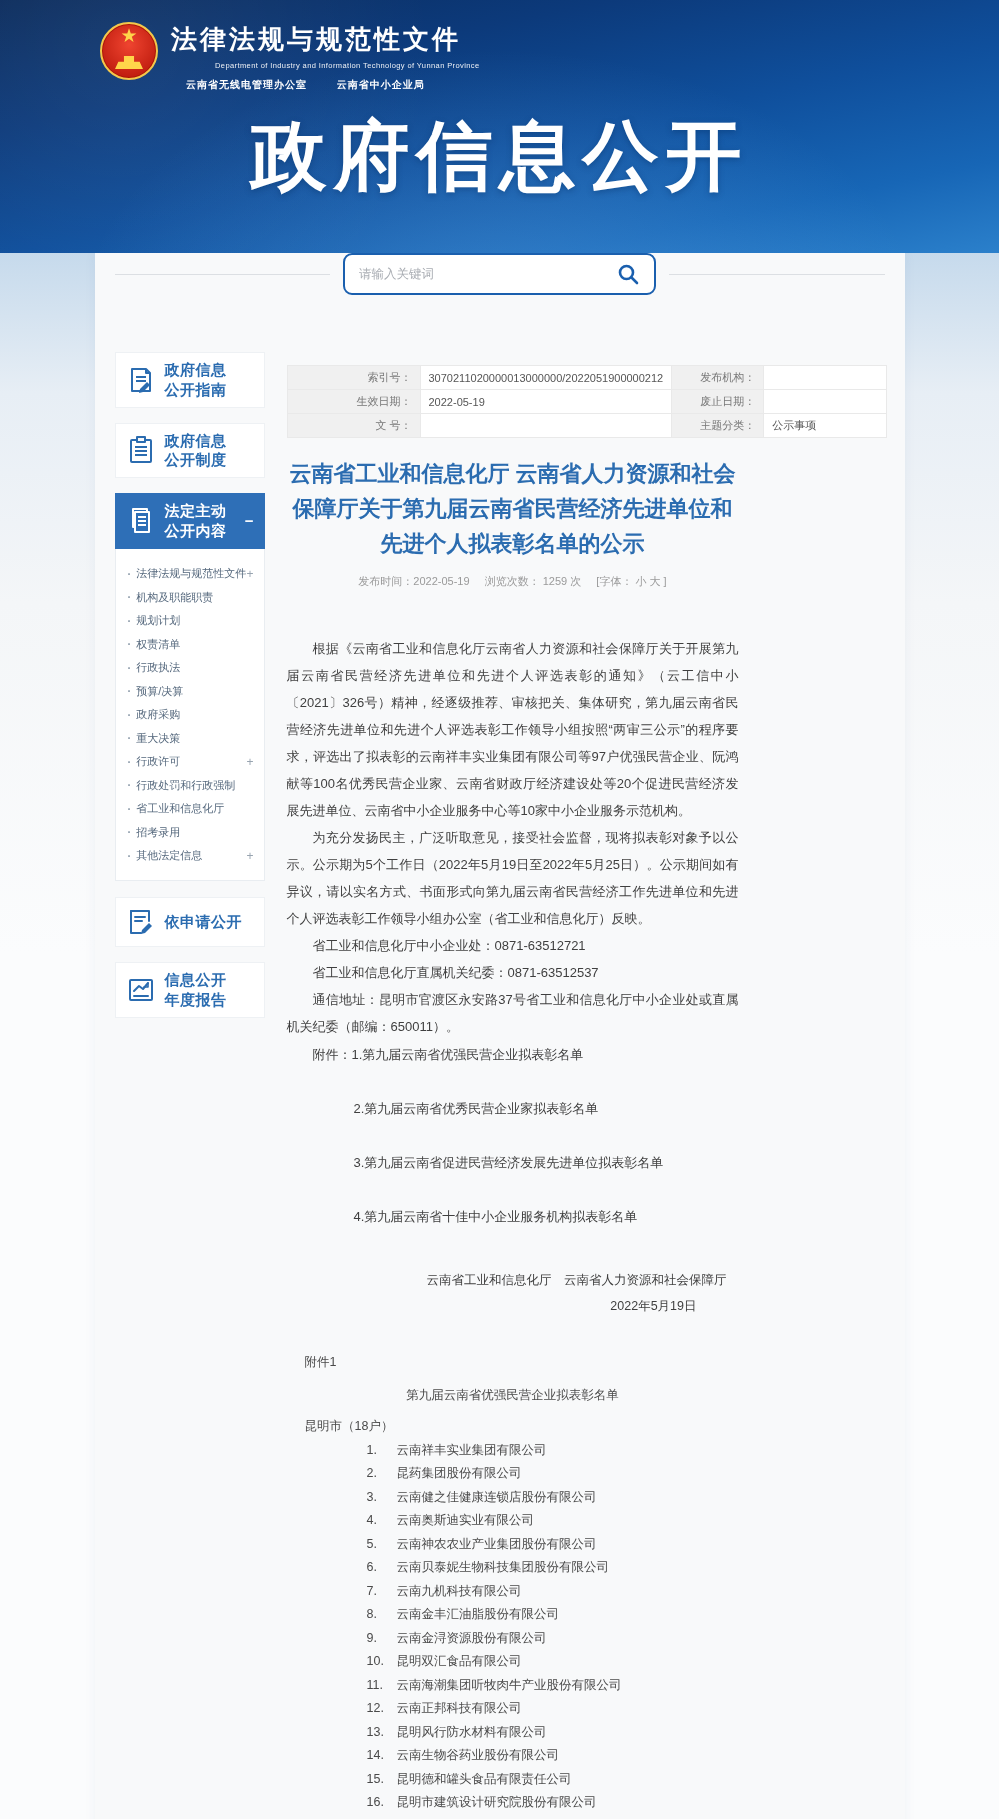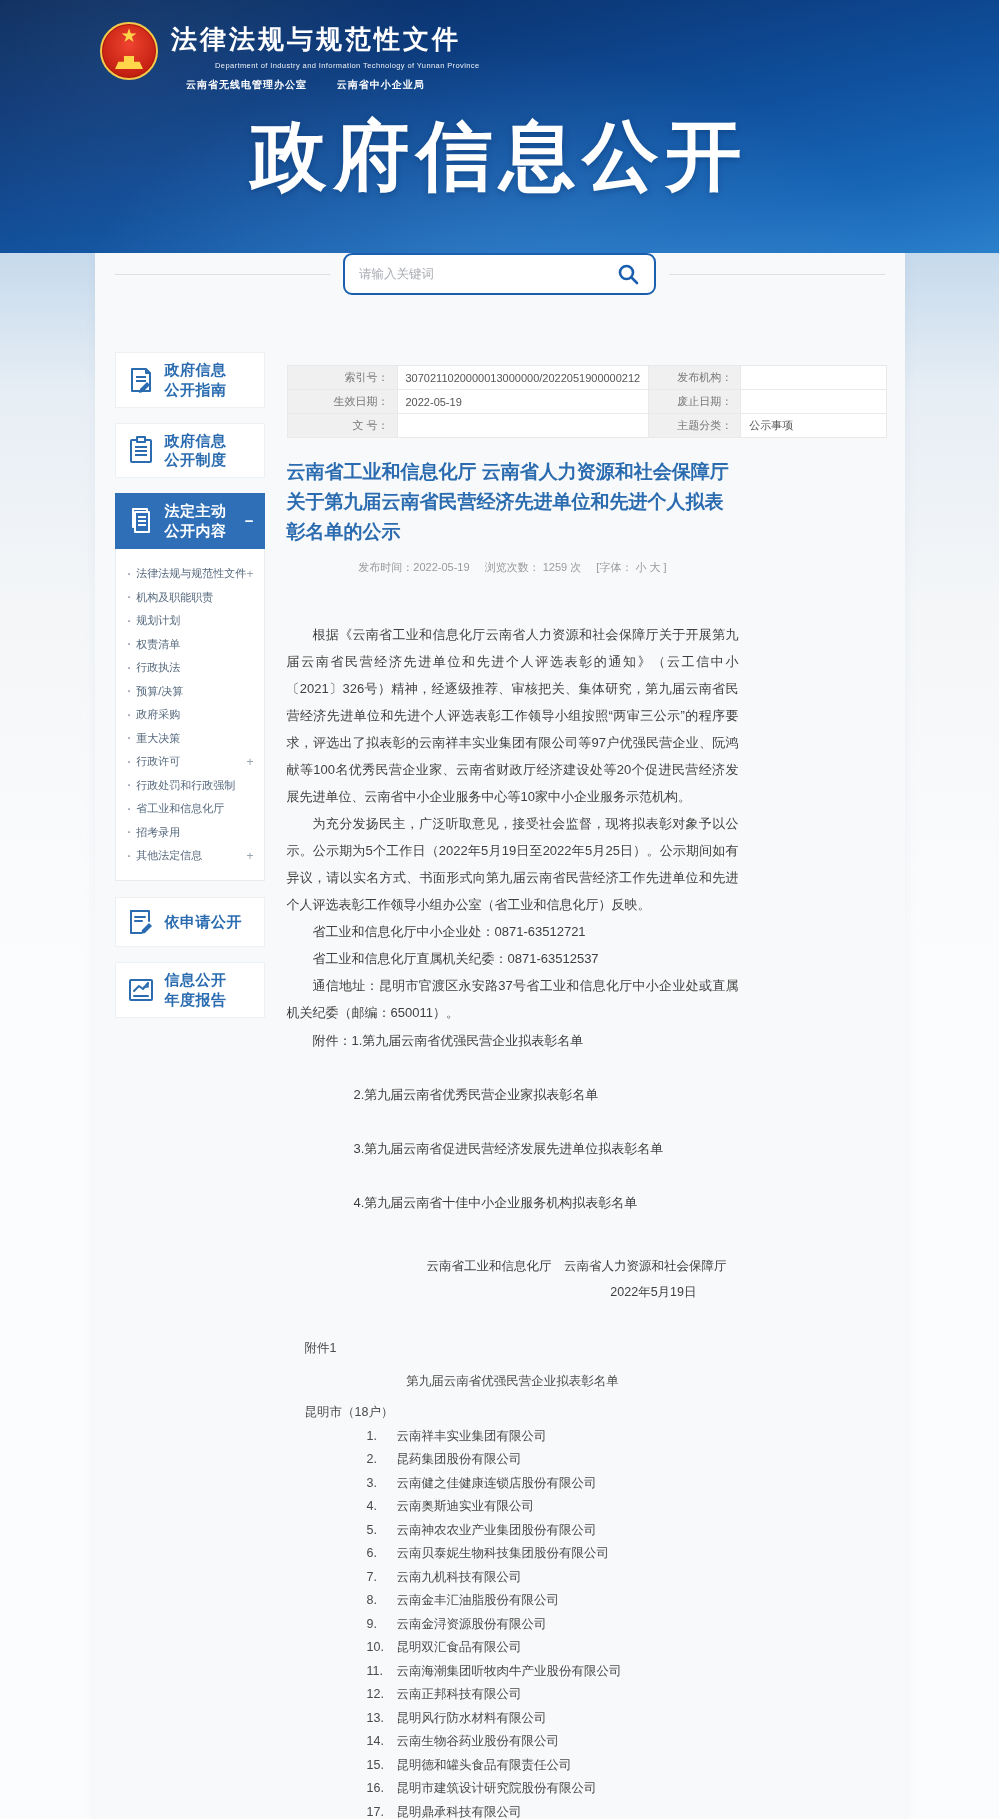--- a/index.html
+++ b/index.html
@@ -78,27 +78,27 @@
   .collapse-sign { margin-left:auto; color:#fff; font-size:15px; font-weight:bold; padding-right:2px; cursor:pointer; }
   .submenu { background:#fff; border:1px solid #e9edf1; border-top:0; padding: 13px 8px 13px 12px; margin-bottom: 16px; }
   .submenu-item { display:flex; align-items:center; height: 23.5px; font-size: 11px; color:#55687d; cursor:pointer; }
   .submenu-item .bullet { color:#8a99a8; margin-right: 5px; font-weight:bold; }
   .submenu-item .sm-label { white-space:nowrap; }
   .submenu-item .plus { margin-left:auto; color:#98a4b0; font-size:12px; padding-right:2px; cursor:pointer; }
   
   .main { flex:1; padding-top: 13px; }
   .meta-table { width: 600px; border-collapse: collapse; font-size: 11px; color:#555; background:#fff; }
   .meta-table td { border: 1px solid #e9e9e9; height: 24px; padding: 0 8px; }
-  .meta-table td.lbl { background:#f0f0f0; text-align:right; color:#777; width:110px; }
+  .meta-table td.lbl { background:#f0f0f0; text-align:right; color:#777; width:133px; }
   .meta-table td.lbl-r { width: 92px; }
   .meta-table td.v1 { width: 230px; }
   .art-col { width: 452px; }
   .art-title {
-    margin-top: 19px; color:#2b6cb0;
-    font-size: 19px; font-weight: bold; line-height: 1.58;
+    margin-top: 19px; text-align:center; color:#2b6cb0;
+    font-size: 22px; font-weight: bold; line-height: 1.58;
   }
   .art-meta { text-align:center; font-size: 11px; color:#9a9a9a; margin-top: 13px; }
   .art-meta .gap { margin-left: 12px; }
   .art-meta .font-btn { cursor:pointer; }
   .art-body { font-size: 13px; color:#3f3f3f; margin-top: 46px; }
   .art-body p { line-height: 27px; text-indent: 2em; text-align: justify; }
   .contact-line { line-height: 27px; text-indent: 2em; }
   .address-line { line-height: 27px; text-indent: 2em; text-align: justify; }
   .att-block { margin-top: 3px; }
   .att-first { line-height: 23px; text-indent: 2em; }

